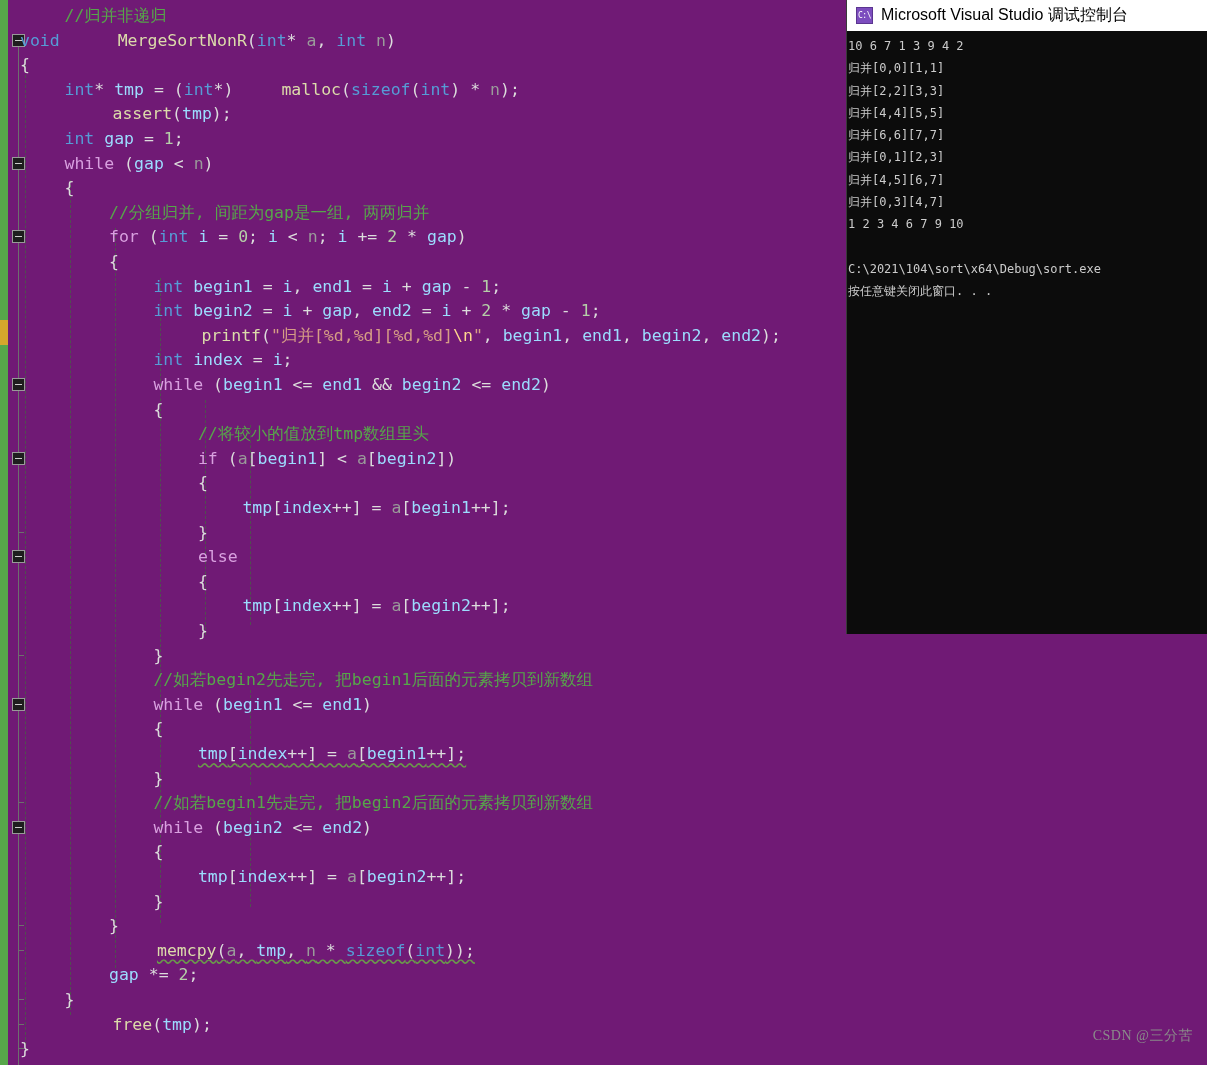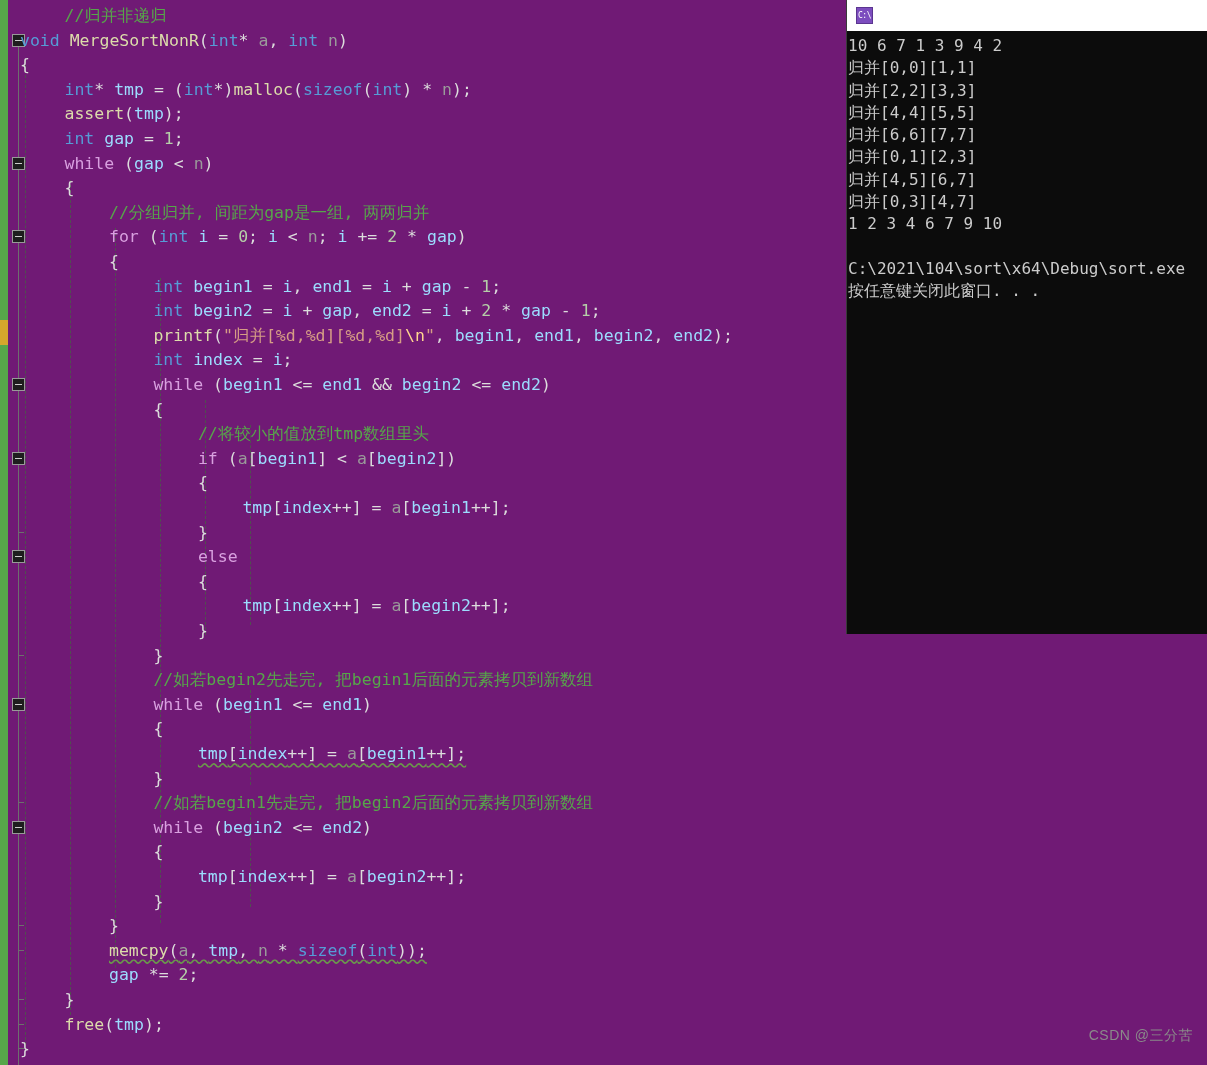--- a/index.html
+++ b/index.html
@@ -89,21 +89,21 @@
   .line {
     position: absolute;
     left: 0;
     height: 24.6px;
     white-space: pre;
   }
 
   
   .t-kw   { color: #569cd6; }  
   .t-ctl  { color: #d8a0df; }  
-  .t-fn   { color: #dcdcaa; }  
+  .t-fn   { color: #dcdcaa; margin-left: 48px; }  
   .t-var  { color: #9cdcfe; }  
   .t-pln  { color: #dcdcdc; }  
   .t-par  { color: #9a9a9a; }  
   .t-num  { color: #b5cea8; }  
   .t-str  { color: #d69d85; }  
   .t-esc  { color: #ffd68f; }  
   .t-cmt  { color: #57a64a; }  
   .t-brc  { color: #dcdcdc; }
 
   .squiggle {
@@ -149,32 +149,32 @@
   }
   #console-title-text {
     font-family: "Liberation Sans", sans-serif;
     font-size: 16px;
     color: #000000;
     white-space: nowrap;
   }
   #console-body {
     padding: 4px 10px 0 1px;
     font-family: "DejaVu Sans Mono", monospace;
-    font-size: 16px;
+    font-size: 12px;
     line-height: 22.3px;
     color: #cccccc;
     white-space: pre;
   }
   .console-line { height: 22.3px; white-space: pre; }
 
   
   #watermark {
     position: absolute;
     right: 14px; bottom: 20px;
-    font-family: Liberation Sans, sans-serif;
+    font-family: Liberation Serif, serif;
     font-size: 14px;
     color: #8a8a8a;
     letter-spacing: 0.5px;
   }
 </style>
 </head>
 <body>
 
 <div id="editor">
 
@@ -217,17 +217,18 @@
 
   <div id="code"><div class="line" style="top: 4px; left: 64.48px;"><span class="t-cmt">//归并非递归</span></div><div class="line" style="top: 28.6px; left: 20px;"><span class="t-kw">void</span><span class="t-pln"> </span><span class="t-fn">MergeSortNonR</span><span class="t-pln">(</span><span class="t-kw">int</span><span class="t-pln">*</span><span class="t-pln"> </span><span class="t-par">a</span><span class="t-pln">, </span><span class="t-kw">int</span><span class="t-pln"> </span><span class="t-par">n</span><span class="t-pln">)</span></div><div class="line" style="top: 53.2px; left: 20px;"><span class="t-brc">{</span></div><div class="line" style="top: 77.8px; left: 64.48px;"><span class="t-kw">int</span><span class="t-pln">* </span><span class="t-var">tmp</span><span class="t-pln"> = (</span><span class="t-kw">int</span><span class="t-pln">*)</span><span class="t-fn">malloc</span><span class="t-pln">(</span><span class="t-kw">sizeof</span><span class="t-pln">(</span><span class="t-kw">int</span><span class="t-pln">) * </span><span class="t-par">n</span><span class="t-pln">);</span></div><div class="line" style="top: 102.4px; left: 64.48px;"><span class="t-fn">assert</span><span class="t-pln">(</span><span class="t-var">tmp</span><span class="t-pln">);</span></div><div class="line" style="top: 127px; left: 64.48px;"><span class="t-kw">int</span><span class="t-pln"> </span><span class="t-var">gap</span><span class="t-pln"> = </span><span class="t-num">1</span><span class="t-pln">;</span></div><div class="line" style="top: 151.6px; left: 64.48px;"><span class="t-ctl">while</span><span class="t-pln"> (</span><span class="t-var">gap</span><span class="t-pln"> &lt; </span><span class="t-par">n</span><span class="t-pln">)</span></div><div class="line" style="top: 176.2px; left: 64.48px;"><span class="t-brc">{</span></div><div class="line" style="top: 200.8px; left: 108.96px;"><span class="t-cmt">//分组归并, 间距为gap是一组, 两两归并</span></div><div class="line" style="top: 225.4px; left: 108.96px;"><span class="t-ctl">for</span><span class="t-pln"> (</span><span class="t-kw">int</span><span class="t-pln"> </span><span class="t-var">i</span><span class="t-pln"> = </span><span class="t-num">0</span><span class="t-pln">; </span><span class="t-var">i</span><span class="t-pln"> &lt; </span><span class="t-par">n</span><span class="t-pln">; </span><span class="t-var">i</span><span class="t-pln"> += </span><span class="t-num">2</span><span class="t-pln"> * </span><span class="t-var">gap</span><span class="t-pln">)</span></div><div class="line" style="top: 250px; left: 108.96px;"><span class="t-brc">{</span></div><div class="line" style="top: 274.6px; left: 153.44px;"><span class="t-kw">int</span><span class="t-pln"> </span><span class="t-var">begin1</span><span class="t-pln"> = </span><span class="t-var">i</span><span class="t-pln">, </span><span class="t-var">end1</span><span class="t-pln"> = </span><span class="t-var">i</span><span class="t-pln"> + </span><span class="t-var">gap</span><span class="t-pln"> - </span><span class="t-num">1</span><span class="t-pln">;</span></div><div class="line" style="top: 299.2px; left: 153.44px;"><span class="t-kw">int</span><span class="t-pln"> </span><span class="t-var">begin2</span><span class="t-pln"> = </span><span class="t-var">i</span><span class="t-pln"> + </span><span class="t-var">gap</span><span class="t-pln">, </span><span class="t-var">end2</span><span class="t-pln"> = </span><span class="t-var">i</span><span class="t-pln"> + </span><span class="t-num">2</span><span class="t-pln"> * </span><span class="t-var">gap</span><span class="t-pln"> - </span><span class="t-num">1</span><span class="t-pln">;</span></div><div class="line" style="top: 323.8px; left: 153.44px;"><span class="t-fn">printf</span><span class="t-pln">(</span><span class="t-str">"归并[%d,%d][%d,%d]</span><span class="t-esc">\n</span><span class="t-str">"</span><span class="t-pln">, </span><span class="t-var">begin1</span><span class="t-pln">, </span><span class="t-var">end1</span><span class="t-pln">, </span><span class="t-var">begin2</span><span class="t-pln">, </span><span class="t-var">end2</span><span class="t-pln">);</span></div><div class="line" style="top: 348.4px; left: 153.44px;"><span class="t-kw">int</span><span class="t-pln"> </span><span class="t-var">index</span><span class="t-pln"> = </span><span class="t-var">i</span><span class="t-pln">;</span></div><div class="line" style="top: 373px; left: 153.44px;"><span class="t-ctl">while</span><span class="t-pln"> (</span><span class="t-var">begin1</span><span class="t-pln"> &lt;= </span><span class="t-var">end1</span><span class="t-pln"> &amp;&amp; </span><span class="t-var">begin2</span><span class="t-pln"> &lt;= </span><span class="t-var">end2</span><span class="t-pln">)</span></div><div class="line" style="top: 397.6px; left: 153.44px;"><span class="t-brc">{</span></div><div class="line" style="top: 422.2px; left: 197.92px;"><span class="t-cmt">//将较小的值放到tmp数组里头</span></div><div class="line" style="top: 446.8px; left: 197.92px;"><span class="t-ctl">if</span><span class="t-pln"> (</span><span class="t-par">a</span><span class="t-pln">[</span><span class="t-var">begin1</span><span class="t-pln">] &lt; </span><span class="t-par">a</span><span class="t-pln">[</span><span class="t-var">begin2</span><span class="t-pln">])</span></div><div class="line" style="top: 471.4px; left: 197.92px;"><span class="t-brc">{</span></div><div class="line" style="top: 496px; left: 242.4px;"><span class="t-var">tmp</span><span class="t-pln">[</span><span class="t-var">index</span><span class="t-pln">++] = </span><span class="t-par">a</span><span class="t-pln">[</span><span class="t-var">begin1</span><span class="t-pln">++];</span></div><div class="line" style="top: 520.6px; left: 197.92px;"><span class="t-brc">}</span></div><div class="line" style="top: 545.2px; left: 197.92px;"><span class="t-ctl">else</span></div><div class="line" style="top: 569.8px; left: 197.92px;"><span class="t-brc">{</span></div><div class="line" style="top: 594.4px; left: 242.4px;"><span class="t-var">tmp</span><span class="t-pln">[</span><span class="t-var">index</span><span class="t-pln">++] = </span><span class="t-par">a</span><span class="t-pln">[</span><span class="t-var">begin2</span><span class="t-pln">++];</span></div><div class="line" style="top: 619px; left: 197.92px;"><span class="t-brc">}</span></div><div class="line" style="top: 643.6px; left: 153.44px;"><span class="t-brc">}</span></div><div class="line" style="top: 668.2px; left: 153.44px;"><span class="t-cmt">//如若begin2先走完, 把begin1后面的元素拷贝到新数组</span></div><div class="line" style="top: 692.8px; left: 153.44px;"><span class="t-ctl">while</span><span class="t-pln"> (</span><span class="t-var">begin1</span><span class="t-pln"> &lt;= </span><span class="t-var">end1</span><span class="t-pln">)</span></div><div class="line" style="top: 717.4px; left: 153.44px;"><span class="t-brc">{</span></div><div class="line" style="top: 742px; left: 197.92px;"><span class="squiggle"><span class="t-var">tmp</span><span class="t-pln">[</span><span class="t-var">index</span><span class="t-pln">++] = </span><span class="t-par">a</span><span class="t-pln">[</span><span class="t-var">begin1</span><span class="t-pln">++];</span></span></div><div class="line" style="top: 766.6px; left: 153.44px;"><span class="t-brc">}</span></div><div class="line" style="top: 791.2px; left: 153.44px;"><span class="t-cmt">//如若begin1先走完, 把begin2后面的元素拷贝到新数组</span></div><div class="line" style="top: 815.8px; left: 153.44px;"><span class="t-ctl">while</span><span class="t-pln"> (</span><span class="t-var">begin2</span><span class="t-pln"> &lt;= </span><span class="t-var">end2</span><span class="t-pln">)</span></div><div class="line" style="top: 840.4px; left: 153.44px;"><span class="t-brc">{</span></div><div class="line" style="top: 865px; left: 197.92px;"><span class="t-var">tmp</span><span class="t-pln">[</span><span class="t-var">index</span><span class="t-pln">++] = </span><span class="t-par">a</span><span class="t-pln">[</span><span class="t-var">begin2</span><span class="t-pln">++];</span></div><div class="line" style="top: 889.6px; left: 153.44px;"><span class="t-brc">}</span></div><div class="line" style="top: 914.2px; left: 108.96px;"><span class="t-brc">}</span></div><div class="line" style="top: 938.8px; left: 108.96px;"><span class="squiggle"><span class="t-fn">memcpy</span><span class="t-pln">(</span><span class="t-par">a</span><span class="t-pln">, </span><span class="t-var">tmp</span><span class="t-pln">, </span><span class="t-par">n</span><span class="t-pln"> * </span><span class="t-kw">sizeof</span><span class="t-pln">(</span><span class="t-kw">int</span><span class="t-pln">));</span></span></div><div class="line" style="top: 963.4px; left: 108.96px;"><span class="t-var">gap</span><span class="t-pln"> *= </span><span class="t-num">2</span><span class="t-pln">;</span></div><div class="line" style="top: 988px; left: 64.48px;"><span class="t-brc">}</span></div><div class="line" style="top: 1012.6px; left: 64.48px;"><span class="t-fn">free</span><span class="t-pln">(</span><span class="t-var">tmp</span><span class="t-pln">);</span></div><div class="line" style="top: 1037.2px; left: 20px;"><span class="t-brc">}</span></div></div>
 
 </div>
 
 <div id="console-window">
   <div id="console-titlebar">
     <div id="console-icon">
       <span>C:\</span>
     </div>
+    <div id="console-title-text">Microsoft Visual Studio 调试控制台</div>
   </div>
   <div id="console-body"><div class="console-line">10 6 7 1 3 9 4 2</div><div class="console-line">归并[0,0][1,1]</div><div class="console-line">归并[2,2][3,3]</div><div class="console-line">归并[4,4][5,5]</div><div class="console-line">归并[6,6][7,7]</div><div class="console-line">归并[0,1][2,3]</div><div class="console-line">归并[4,5][6,7]</div><div class="console-line">归并[0,3][4,7]</div><div class="console-line">1 2 3 4 6 7 9 10</div><div class="console-line">&nbsp;</div><div class="console-line">C:\2021\104\sort\x64\Debug\sort.exe</div><div class="console-line">按任意键关闭此窗口. . .</div></div>
 </div>
 
 <div id="watermark">CSDN @三分苦</div>
 
 </body></html>

